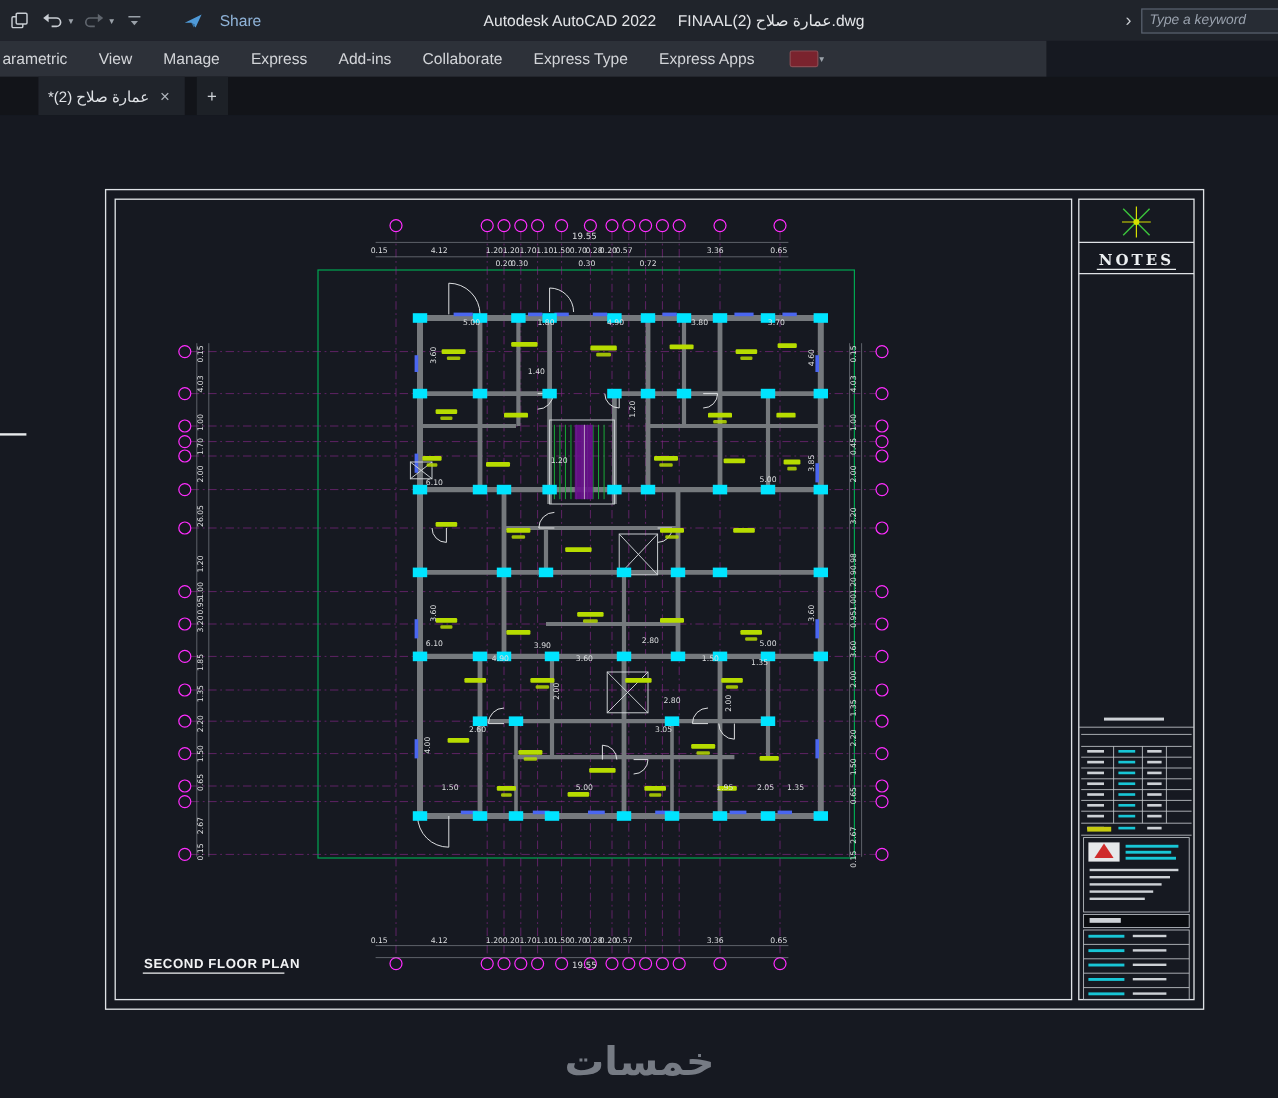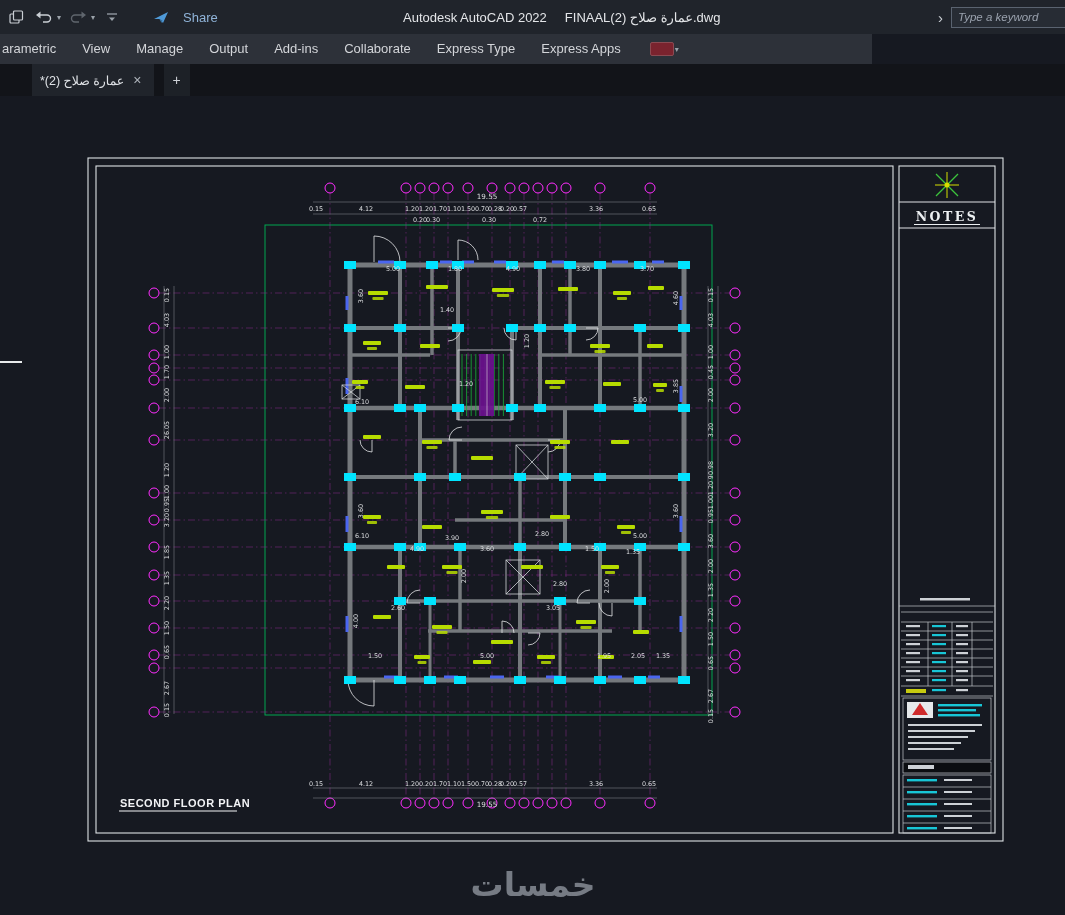--- a/index.html
+++ b/index.html
@@ -100,21 +100,21 @@
   <div class="tb-right">
     <span class="chev">›</span>
     <input class="search" type="text" placeholder="Type a keyword" style="">
   </div>
 </div>
 
 <div class="ribbon">
   <span class="rtab">arametric</span>
   <span class="rtab">View</span>
   <span class="rtab">Manage</span>
-  <span class="rtab">Output</span>
+  <span class="rtab">Express</span>
   <span class="rtab">Add-ins</span>
   <span class="rtab">Collaborate</span>
   <span class="rtab">Express Type</span>
   <span class="rtab">Express Apps</span>
   <span class="ribbon-extra">
     <span class="maroon-btn"></span>
     <span class="caret">▾</span>
   </span>
 </div>
 

